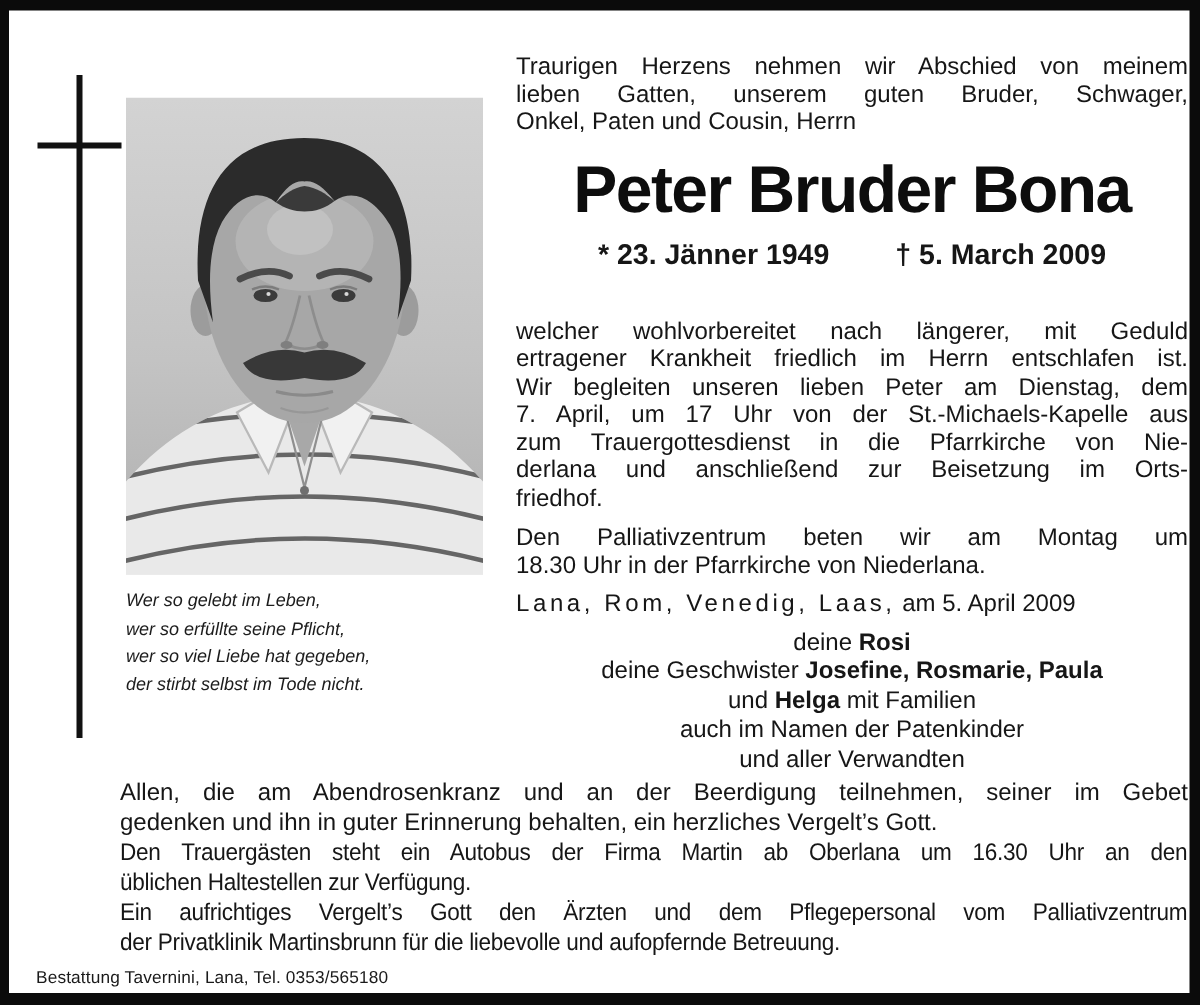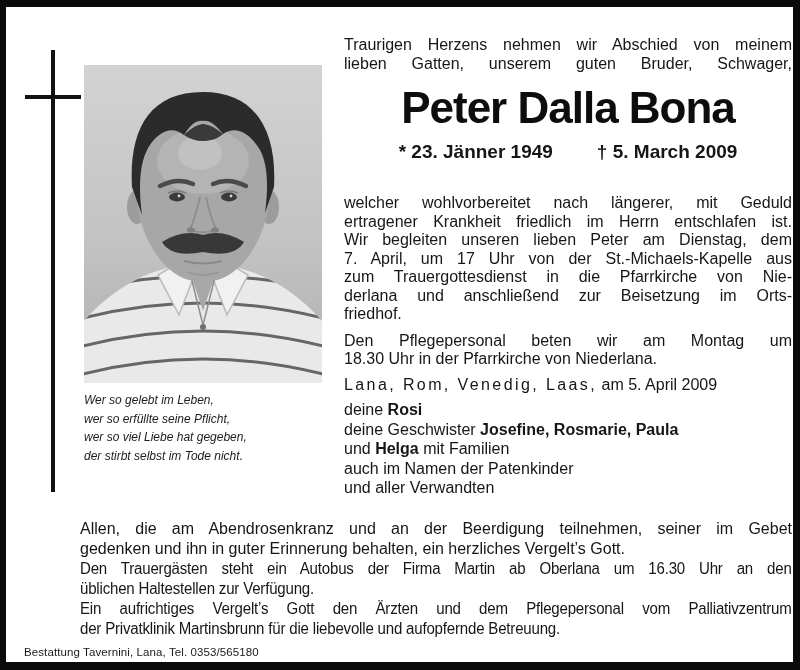--- a/index.html
+++ b/index.html
@@ -23,21 +23,21 @@
   .j{text-align:justify;text-align-last:justify;}
   .name{margin-top:11px;font-size:44px;line-height:48px;font-weight:bold;
     letter-spacing:-1px;text-align:center;color:#0d0d0d;}
   .dates{margin-top:9px;font-size:19px;line-height:21px;font-weight:bold;text-align:center;}
   .dates .gap{display:inline-block;width:44px;}
   .para{margin-top:32px;}
   .para.tight{margin-top:8px;}
   .dateline{margin-top:7px;font-size:16px;}
   .dateline .places{letter-spacing:2.4px;}
   .love{margin-top:9px;}
-  .mourners{margin-top:6px;line-height:19.5px;}
+  .mourners{margin-top:6px;line-height:19.5px;text-align:center;}
   .mourners b{font-weight:bold;}
   
   .bottom{position:absolute;left:80px;top:519px;width:712px;font-size:16px;line-height:20px;}
   .narrow{width:757px;transform:scaleX(0.94);transform-origin:left top;letter-spacing:-0.2px;}
   
   .footer{position:absolute;left:24px;top:646px;font-size:11.5px;color:#1a1a1a;letter-spacing:0.1px;}
 </style>
 </head>
 <body>
 
@@ -112,40 +112,41 @@
     <div class="line">Wer so gelebt im Leben,</div>
     <div class="line">wer so erfüllte seine Pflicht,</div>
     <div class="line">wer so viel Liebe hat gegeben,</div>
     <div class="line">der stirbt selbst im Tode nicht.</div>
   </div>
 
   <div class="rcol">
     <div>
       <div class="line j">Traurigen Herzens nehmen wir Abschied von meinem</div>
       <div class="line j">lieben Gatten, unserem guten Bruder, Schwager,</div>
+      <div class="line">Onkel, Paten und Cousin, Herrn</div>
     </div>
 
-    <div class="name">Peter Dalla Bona</div>
+    <div class="name">Peter Bruder Bona</div>
 
     <div class="dates">
       <span>* 23. Jänner 1949</span><span class="gap"></span><span>† 5. March 2009</span>
     </div>
 
     <div class="para">
       <div class="line j">welcher wohlvorbereitet nach längerer, mit Geduld</div>
       <div class="line j">ertragener Krankheit friedlich im Herrn entschlafen ist.</div>
       <div class="line j">Wir begleiten unseren lieben Peter am Dienstag, dem</div>
       <div class="line j">7. April, um 17 Uhr von der St.-Michaels-Kapelle aus</div>
       <div class="line j">zum Trauergottesdienst in die Pfarrkirche von Nie-</div>
       <div class="line j">derlana und anschließend zur Beisetzung im Orts-</div>
       <div class="line">friedhof.</div>
     </div>
 
     <div class="para tight">
-      <div class="line j">Den Pflegepersonal beten wir am Montag um</div>
+      <div class="line j">Den Palliativzentrum beten wir am Montag um</div>
       <div class="line">18.30 Uhr in der Pfarrkirche von Niederlana.</div>
     </div>
 
     <div class="dateline">
       <span class="places">Lana, Rom, Venedig, Laas,</span><span> am 5. April 2009</span>
     </div>
 
 
     <div class="mourners">
       <div class="line"><span>deine </span><b>Rosi</b><span></span></div>

